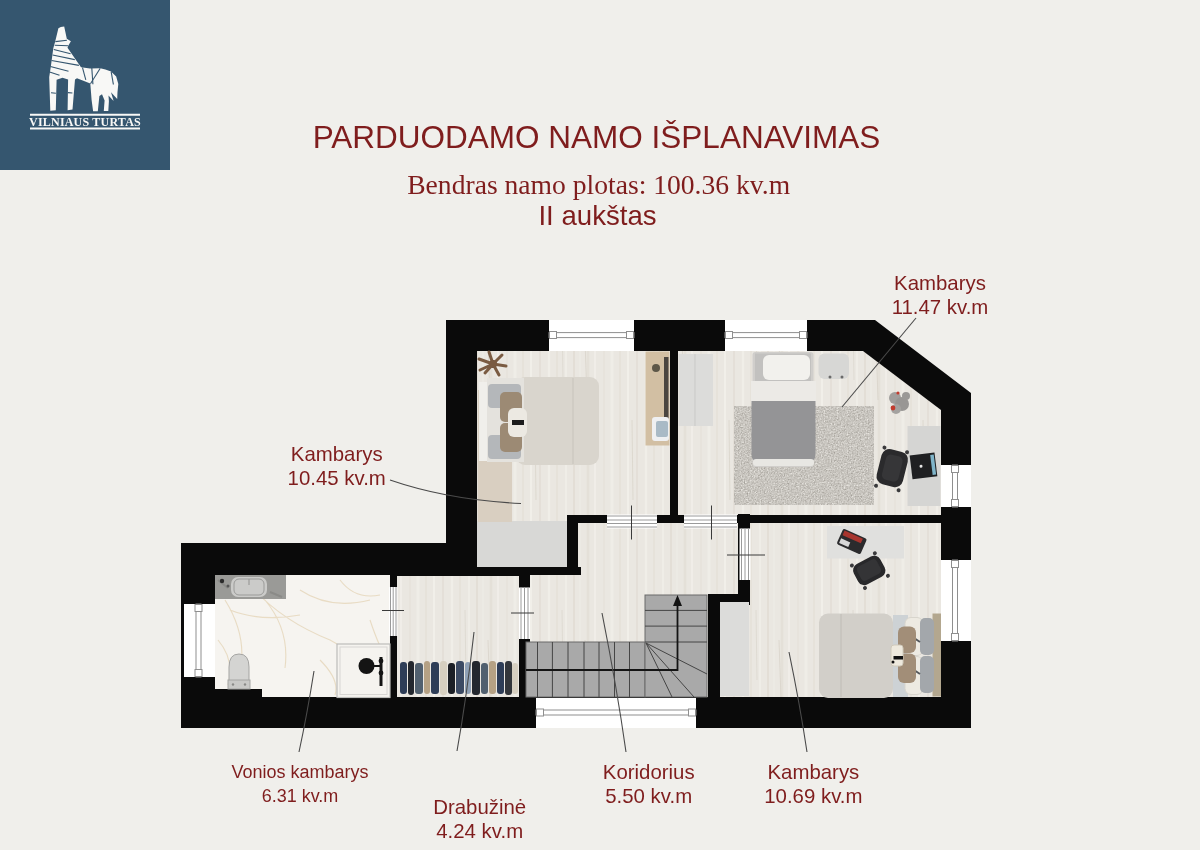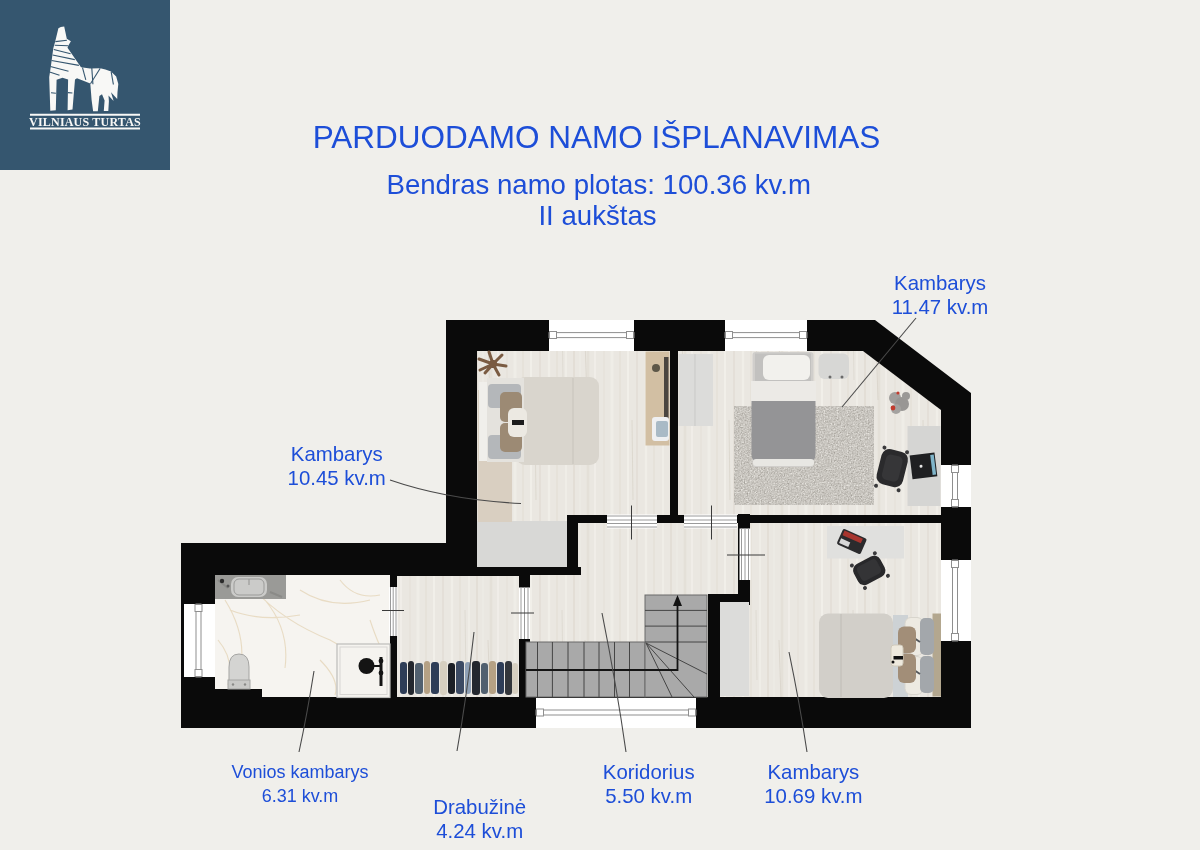--- a/index.html
+++ b/index.html
@@ -1,17 +1,17 @@
 <!DOCTYPE html>
 <html><head>
 <meta charset="utf-8">
 <style>
 html,body{margin:0;padding:0;width:1200px;height:850px;background:#f0efeb;overflow:hidden;}
 body{font-family:"Liberation Sans",sans-serif;position:relative;}
-.abs{position:absolute;white-space:nowrap;color:#1d4ed8;}
+.abs{position:absolute;white-space:nowrap;color:#7f1d1d;}
 .ctr{transform:translateX(-50%);text-align:center;}
 </style>
 </head>
 <body>
 
 <svg width="1200" height="850" viewBox="0 0 1200 850" style="position:absolute;left:0;top:0" xmlns="http://www.w3.org/2000/svg">
 <defs>
 <pattern id="wd" width="97" height="300" patternUnits="userSpaceOnUse">
 <rect width="97" height="300" fill="#eae7e1"></rect>
 <path d="M6,0V300" stroke="#e4e0d8" stroke-width="2.5"></path>
@@ -360,21 +360,21 @@
 <path d="M67.8,92.6 L72.4,93"></path>
 </g>
 <path d="M30,114.8 H140" stroke="#f8f8f6" stroke-width="2"></path>
 <path d="M30,128.4 H140" stroke="#f8f8f6" stroke-width="2"></path>
 <text x="85" y="126.3" font-family="Liberation Serif,serif" font-size="12" font-weight="bold" fill="#f8f8f6" text-anchor="middle" letter-spacing="0.2">VILNIAUS TURTAS</text>
 </g>
 </svg>
 
 <div class="abs ctr" style="left:596.5px;top:119px;font-size:31.5px;">PARDUODAMO NAMO IŠPLANAVIMAS</div>
 
-<div class="abs ctr" style="left:598.7px;top:169px;font-size:27.6px;">Bendras namo plotas: 100.36 kv.m</div>
+<div class="abs ctr" style="left:598.7px;top:169px;font-size:27.6px;font-family:Liberation Serif, serif;">Bendras namo plotas: 100.36 kv.m</div>
 
 <div class="abs ctr" style="left:597.5px;top:200px;font-size:27.6px;text-align:center;">II aukštas</div>
 
 <div class="abs ctr" style="left:940px;top:271px;font-size:20.4px;line-height:24px;">Kambarys<br>11.47 kv.m</div>
 
 <div class="abs ctr" style="left:336.7px;top:442.4px;font-size:20.4px;line-height:24px;">Kambarys<br>10.45 kv.m</div>
 
 <div class="abs ctr" style="left:300px;top:759.9px;font-size:18px;line-height:24px;">Vonios kambarys<br>6.31 kv.m</div>
 
 <div class="abs ctr" style="left:479.7px;top:759.9px;font-size:20.4px;line-height:24px;margin-top:35px;">Drabužinė<br>4.24 kv.m</div>

